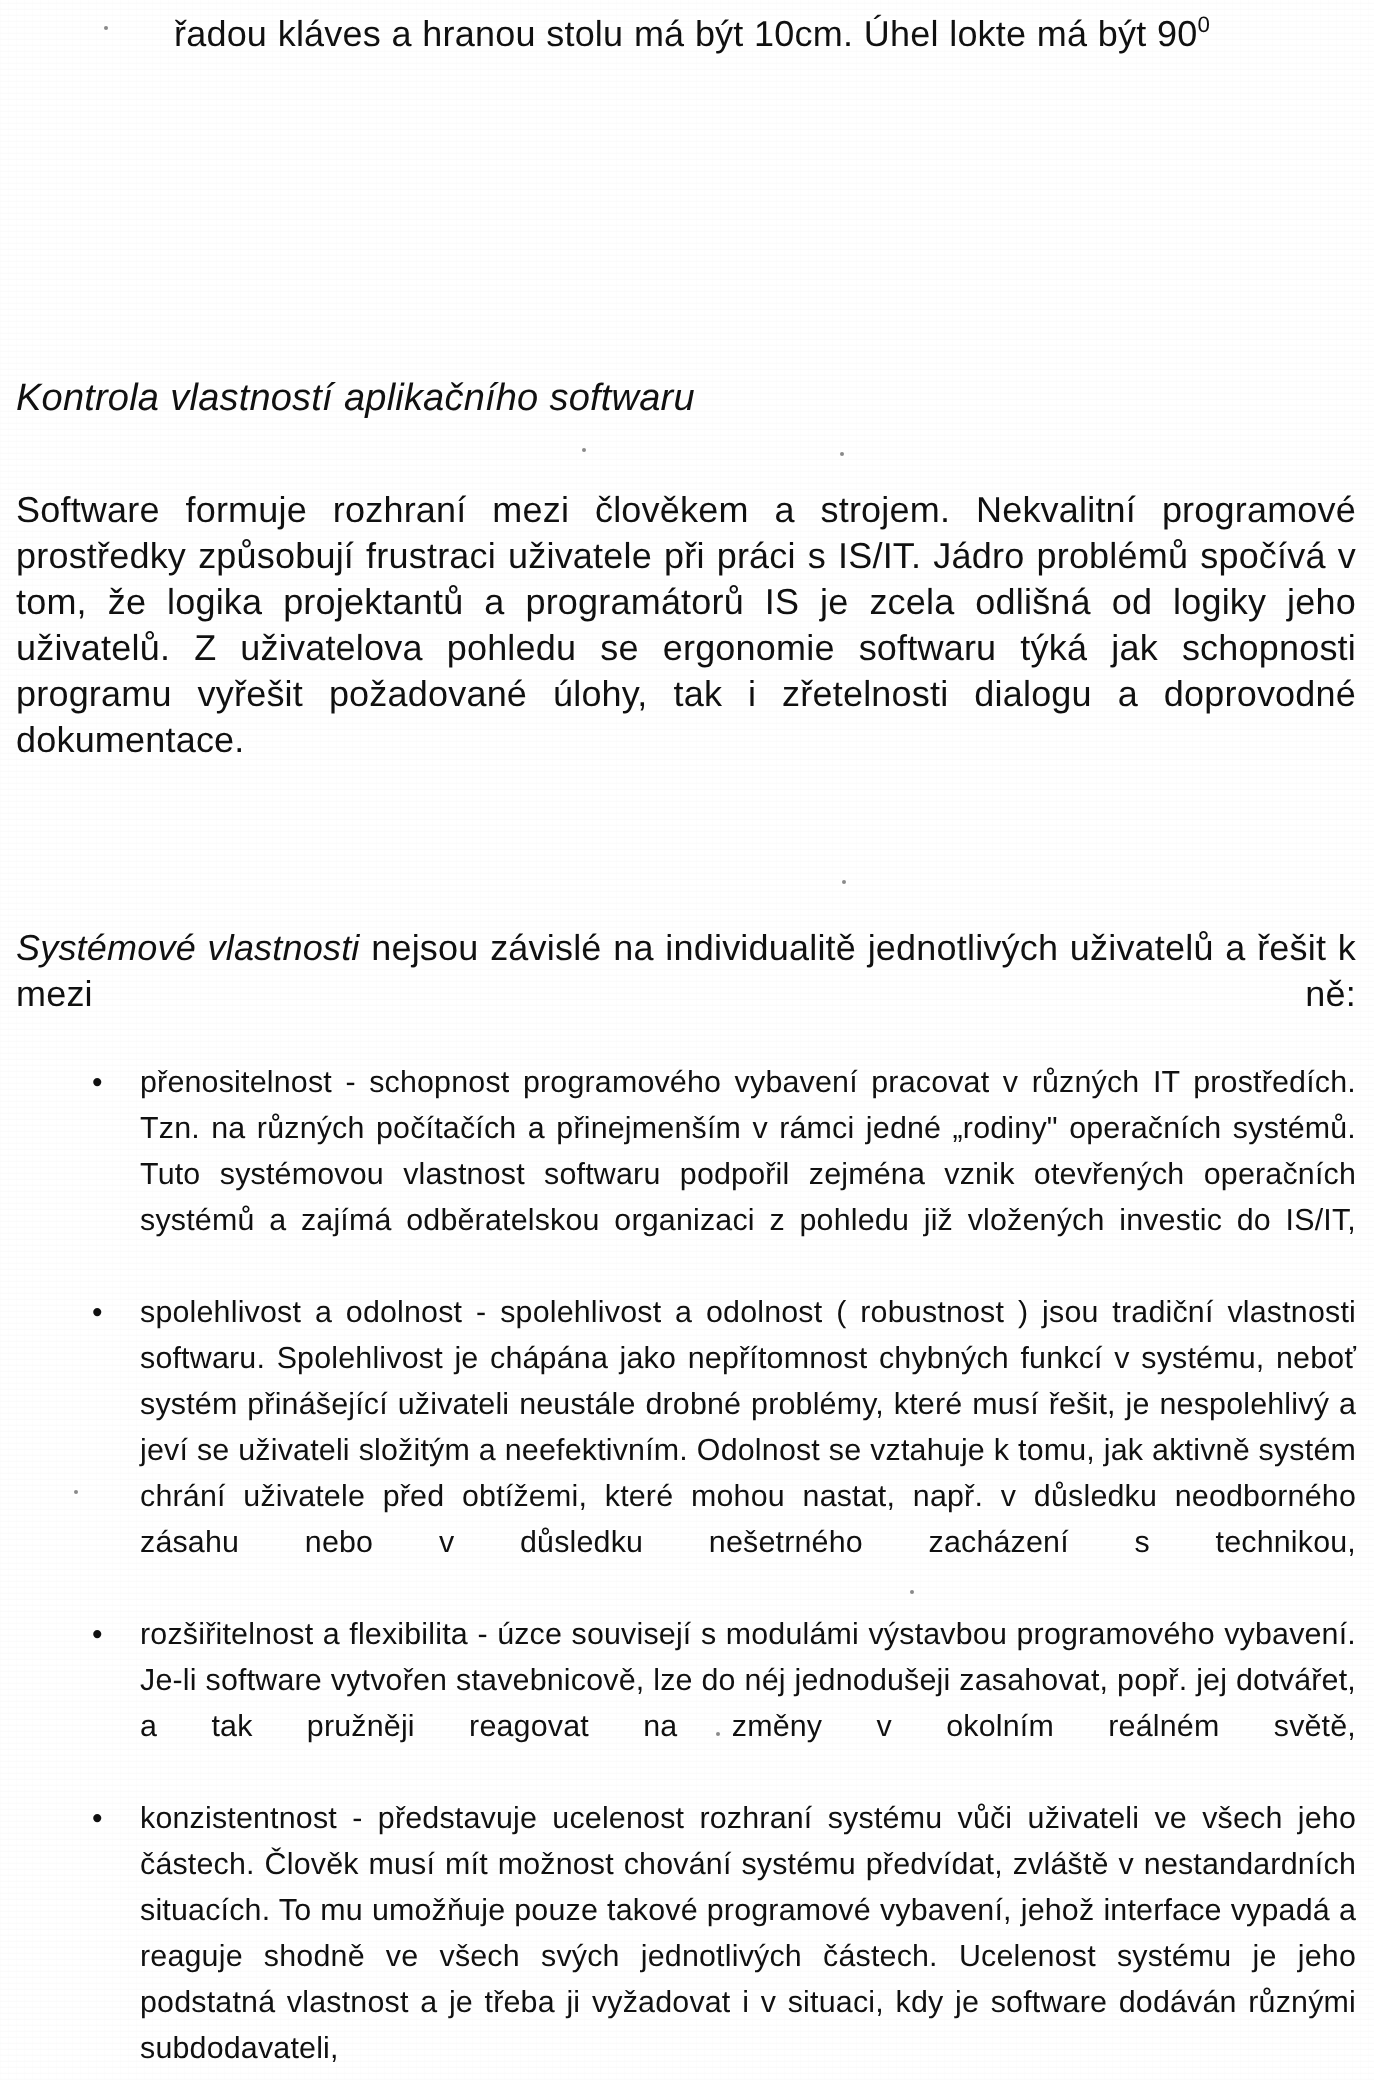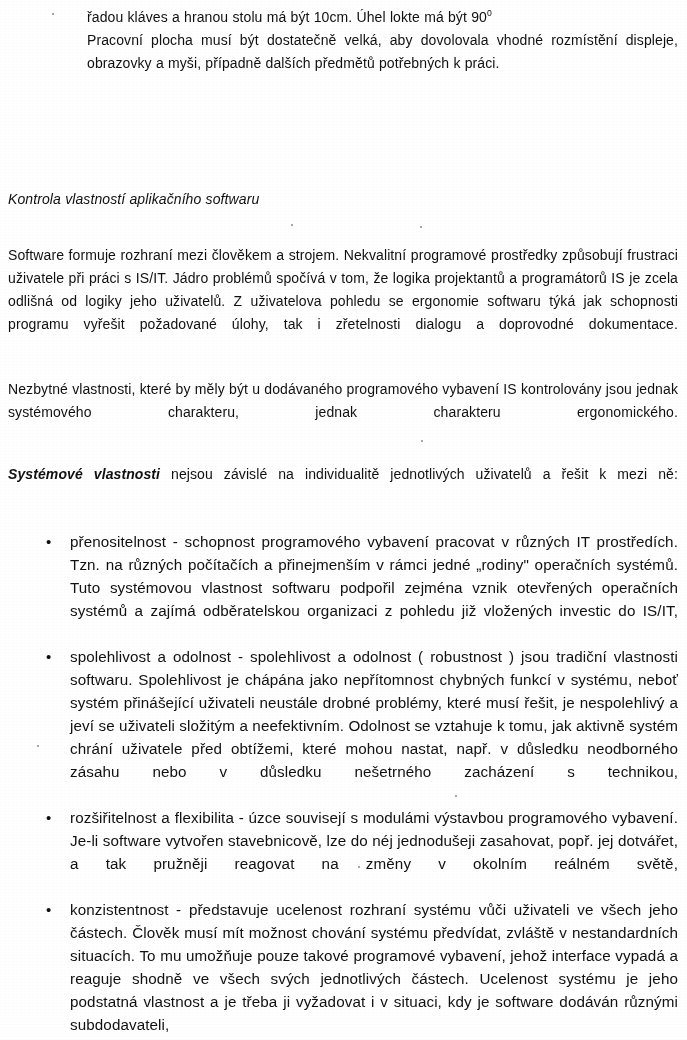--- a/index.html
+++ b/index.html
@@ -13,60 +13,59 @@
     height: 1040px;
     background: #ffffff;
     overflow: hidden;
     font-family: "Liberation Sans", sans-serif;
     color: #111111;
     -webkit-font-smoothing: none;
   }
   .block {
     position: absolute;
     text-align: justify;
-    font-size: 14px;
+    font-size: 18px;
     line-height: 23px;
     letter-spacing: 0.1px;
     word-spacing: 0.2px;
   }
   
   .intro {
     left: 87px;
     top: 6px;
     width: 591px;
   }
   .intro .ln {
     display: block;
   }
   .sec-heading {
     left: 8px;
     top: 188px;
     width: 670px;
     font-style: italic;
-    font-size: 14px;
+    font-size: 19px;
     text-align: left;
   }
   .para-software {
     left: 8px;
     top: 244px;
     width: 670px;
   }
   .para-nezbytne {
     left: 8px;
     top: 378px;
     width: 670px;
   }
   .para-systemove {
     left: 8px;
     top: 463px;
     width: 670px;
   }
   .para-systemove .lead {
     font-style: italic;
-    font-weight: bold;
   }
   
   .bullets {
     position: absolute;
     left: 0;
     top: 530px;
     width: 687px;
     margin: 0;
     padding: 0;
     list-style: none;
@@ -120,28 +119,26 @@
     opacity: 0.55;
   }
 </style>
 </head>
 <body>
 
 <div class="page">
 
   <div class="block intro">
     <span class="ln"><span>řadou kláves a hranou stolu má být 10cm. Úhel lokte má být 90</span><sup>0</sup></span>
-    <span class="ln">Pracovní plocha musí být dostatečně velká, aby dovolovala vhodné rozmístění displeje, obrazovky a myši, případně dalších předmětů potřebných k práci.</span>
   </div>
 
   <div class="block sec-heading">Kontrola vlastností aplikačního softwaru</div>
 
   <div class="block para-software">Software formuje rozhraní mezi člověkem a strojem. Nekvalitní programové prostředky způsobují frustraci uživatele při práci s IS/IT. Jádro problémů spočívá v tom, že logika projektantů a programátorů IS je zcela odlišná od logiky jeho uživatelů. Z uživatelova pohledu se ergonomie softwaru týká jak schopnosti programu vyřešit požadované úlohy, tak i zřetelnosti dialogu a doprovodné dokumentace.</div>
 
-  <div class="block para-nezbytne">Nezbytné vlastnosti, které by měly být u dodávaného programového vybavení IS kontrolovány jsou jednak systémového charakteru, jednak charakteru ergonomického.</div>
 
   <div class="block para-systemove">
     <span class="lead">Systémové vlastnosti</span><span> nejsou závislé na individualitě jednotlivých uživatelů a řešit k mezi ně:</span>
   </div>
 
   <ul class="bullets">
     <li>
       <span class="bullet-mark">•</span>
       <span>přenositelnost - schopnost programového vybavení pracovat v různých IT prostředích. Tzn. na různých počítačích a přinejmenším v rámci jedné „rodiny" operačních systémů. Tuto systémovou vlastnost softwaru podpořil zejména vznik otevřených operačních systémů a zajímá odběratelskou organizaci z pohledu již vložených investic do IS/IT,</span>
     </li>

